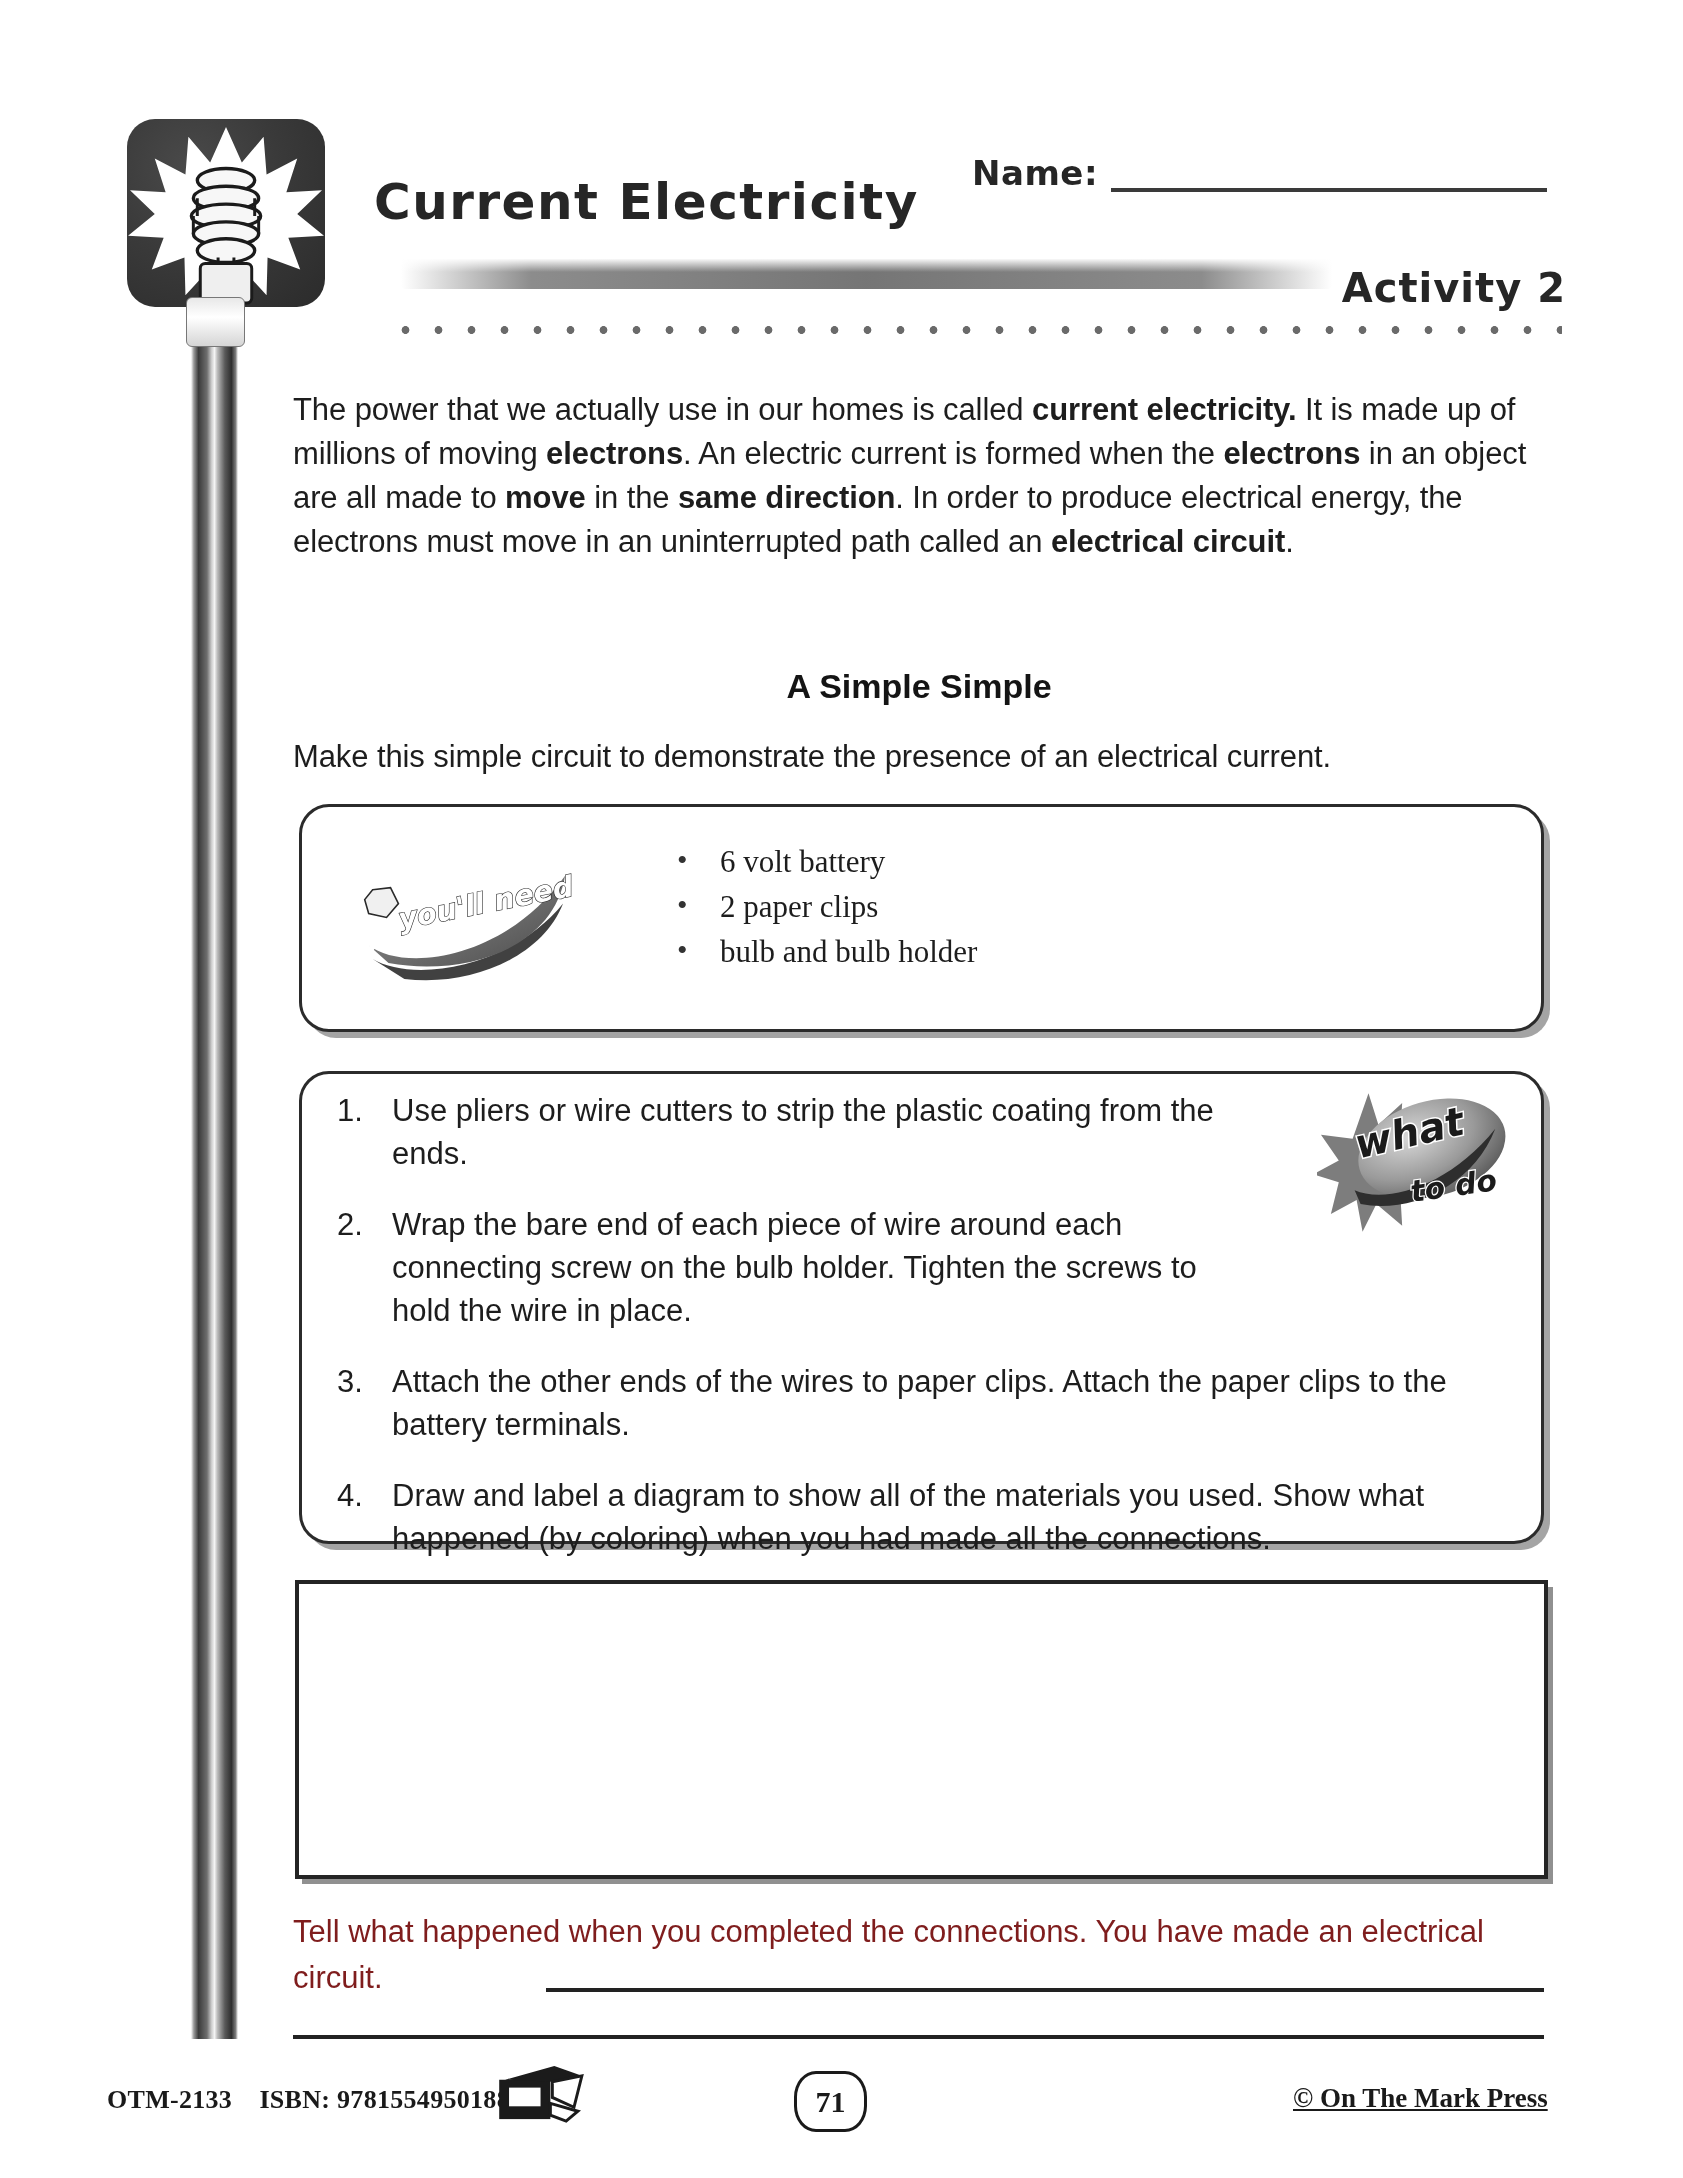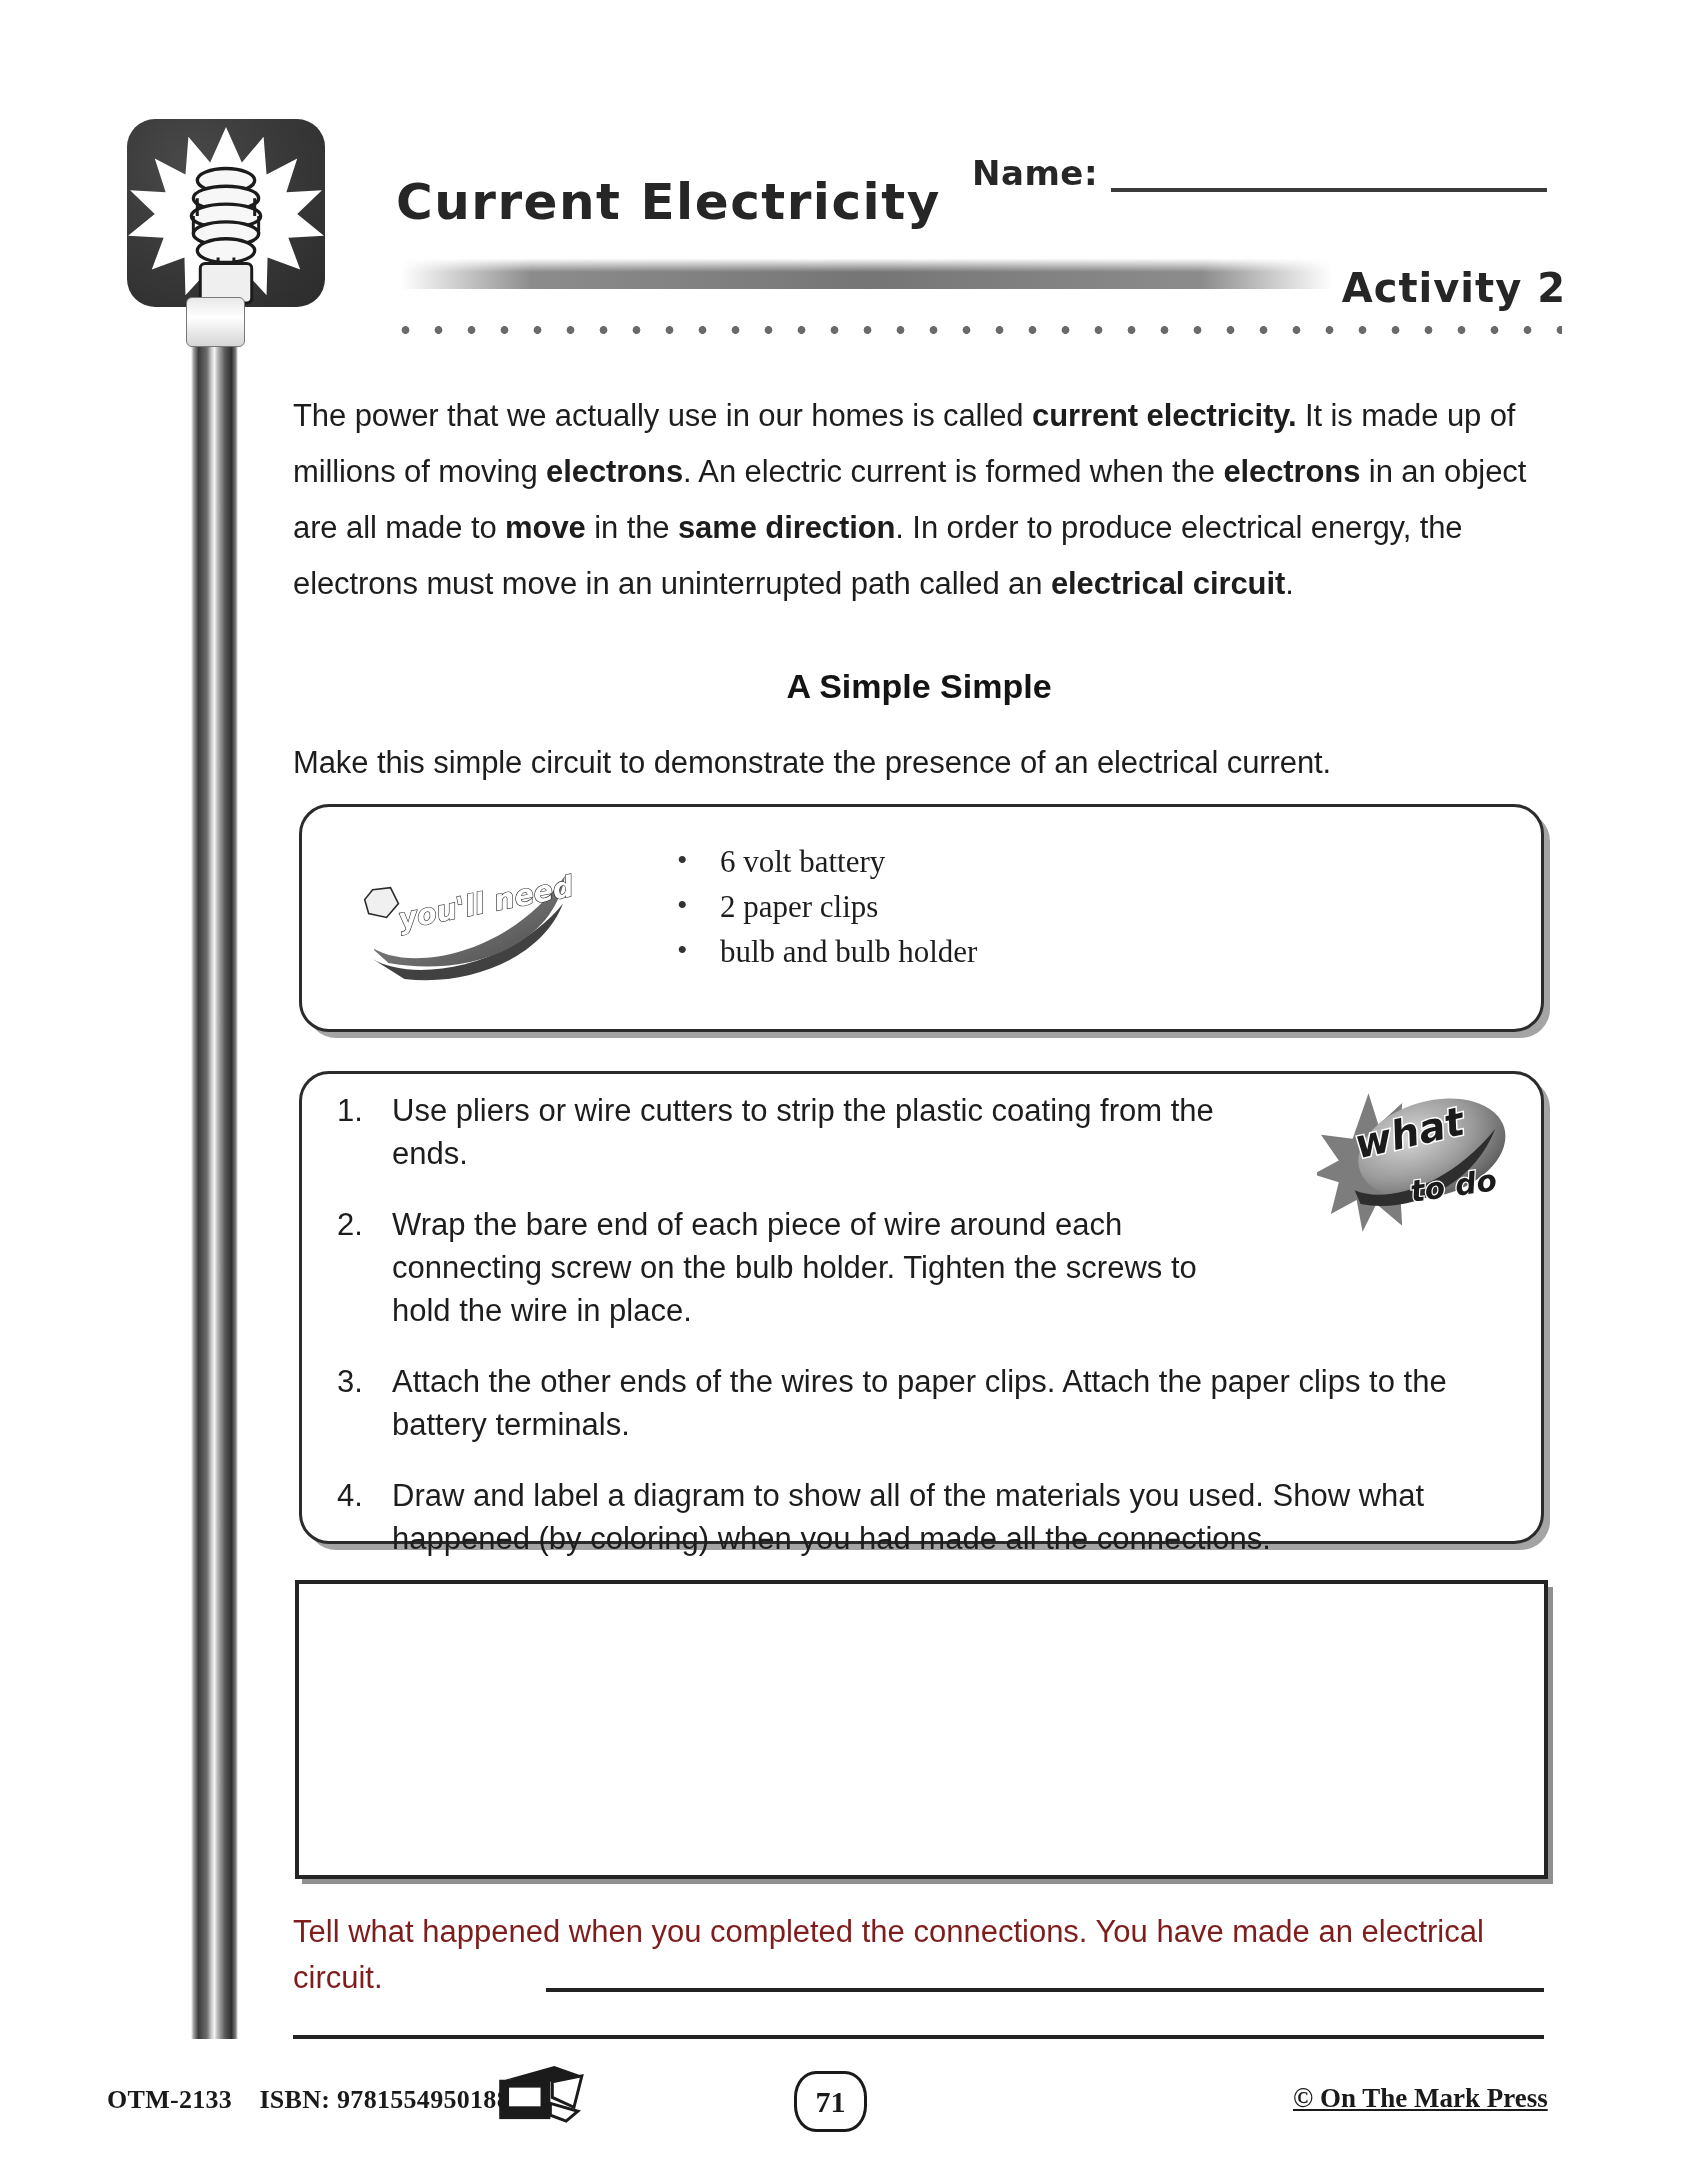--- a/index.html
+++ b/index.html
@@ -70,21 +70,20 @@
   .page-title {
     position: absolute;
     left: 374px;
     top: 173px;
     font-family: "DejaVu Sans", sans-serif;
     font-size: 50px;
     font-weight: 700;
     letter-spacing: 1.5px;
     color: #262626;
     white-space: nowrap;
-    margin-left: 22px;
   }
   .name-label {
     position: absolute;
     left: 972px;
     top: 153px;
     font-family: "DejaVu Sans", sans-serif;
     font-size: 34px;
     font-weight: 700;
     letter-spacing: 0.5px;
     color: #262626;
@@ -143,21 +142,21 @@
     background-image: radial-gradient(circle, #6a6a6a 0 3.6px, rgba(0,0,0,0) 4.2px);
     background-size: 33px 12px;
     background-position: 0 center;
     background-repeat: repeat-x;
   }
 
   
   .body-text {
     position: absolute;
     font-size: 31px;
-    line-height: 56px;
+    line-height: 44px;
     color: #1d1d1d;
     letter-spacing: -0.1px;
   }
   .body-text b { font-weight: 700; }
 
   #para1 { left: 293px; top: 388px; width: 1252px; }
   #para2 { left: 293px; top: 598px; width: 1252px; }
 
   .section-heading {
     position: absolute;

